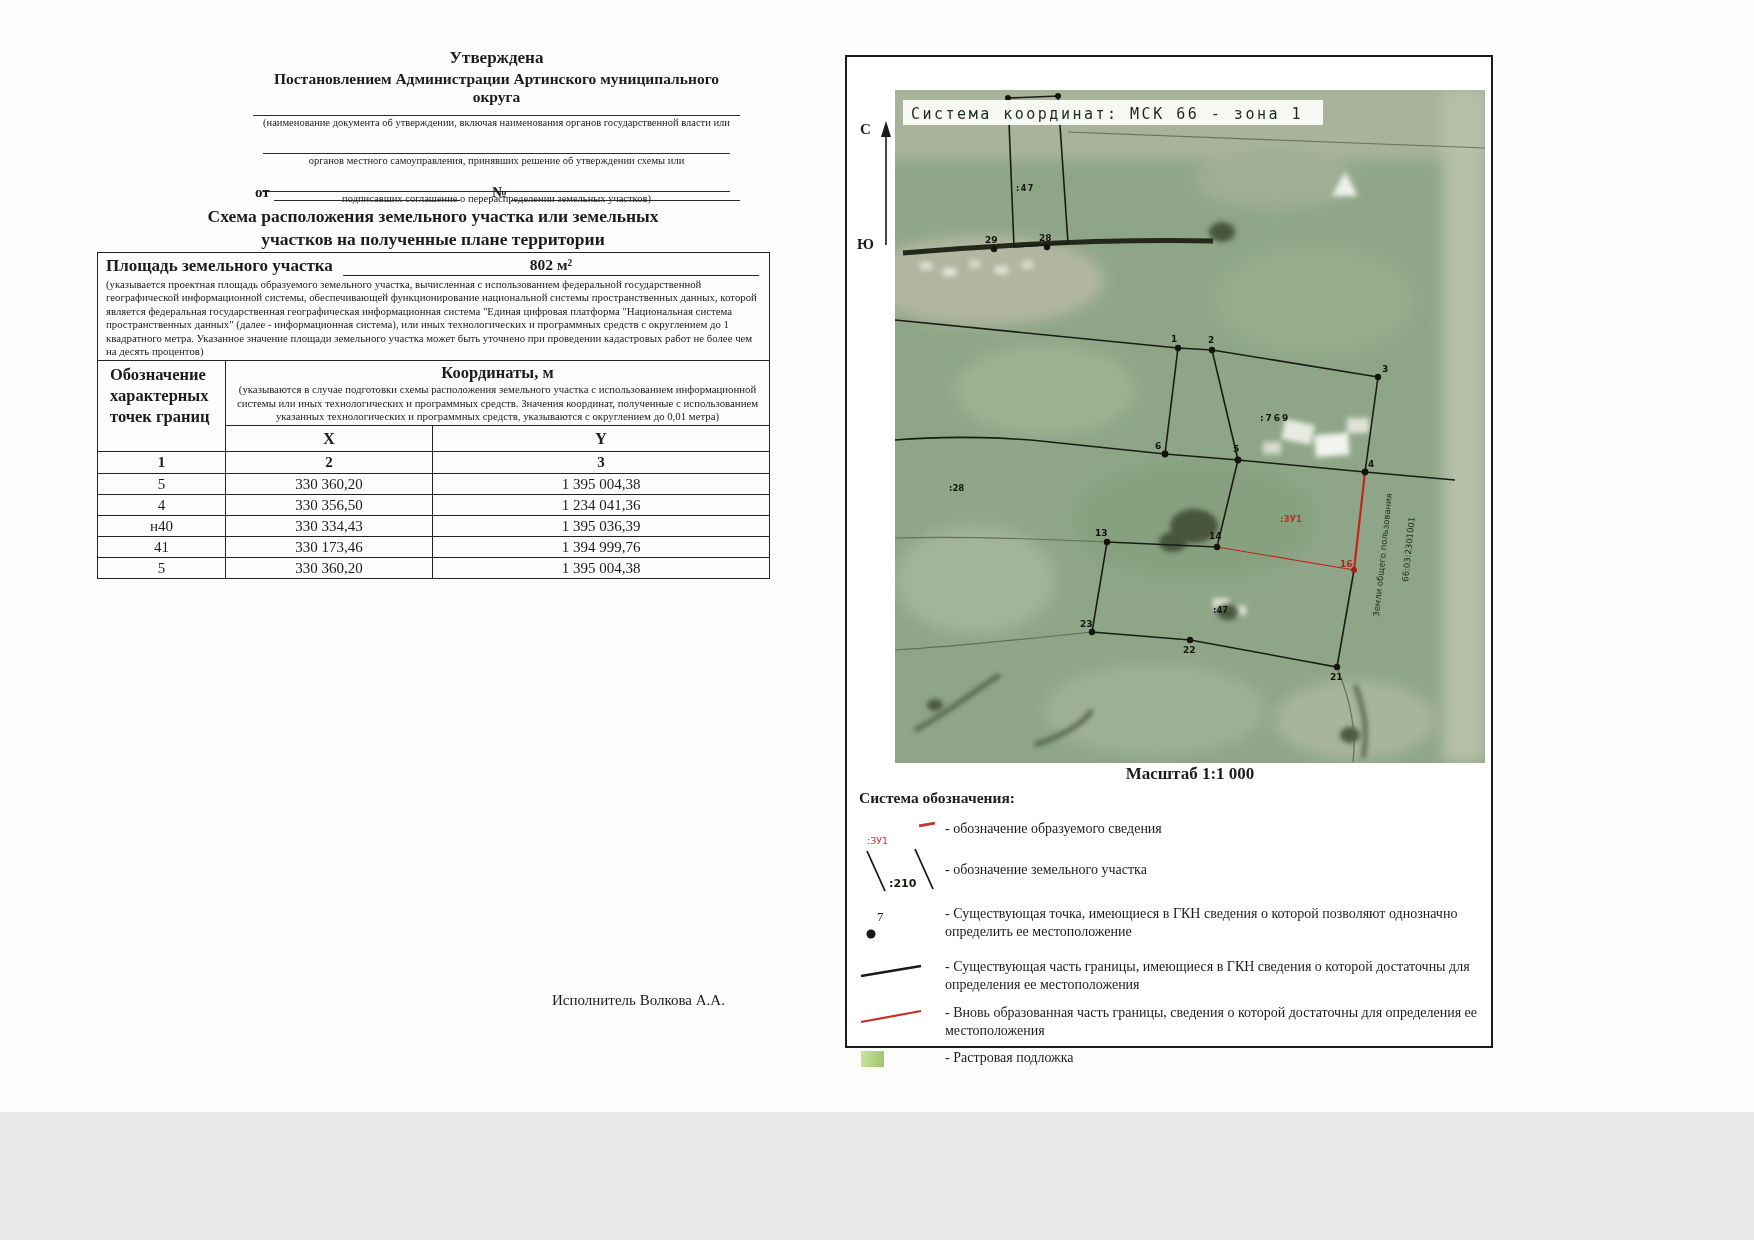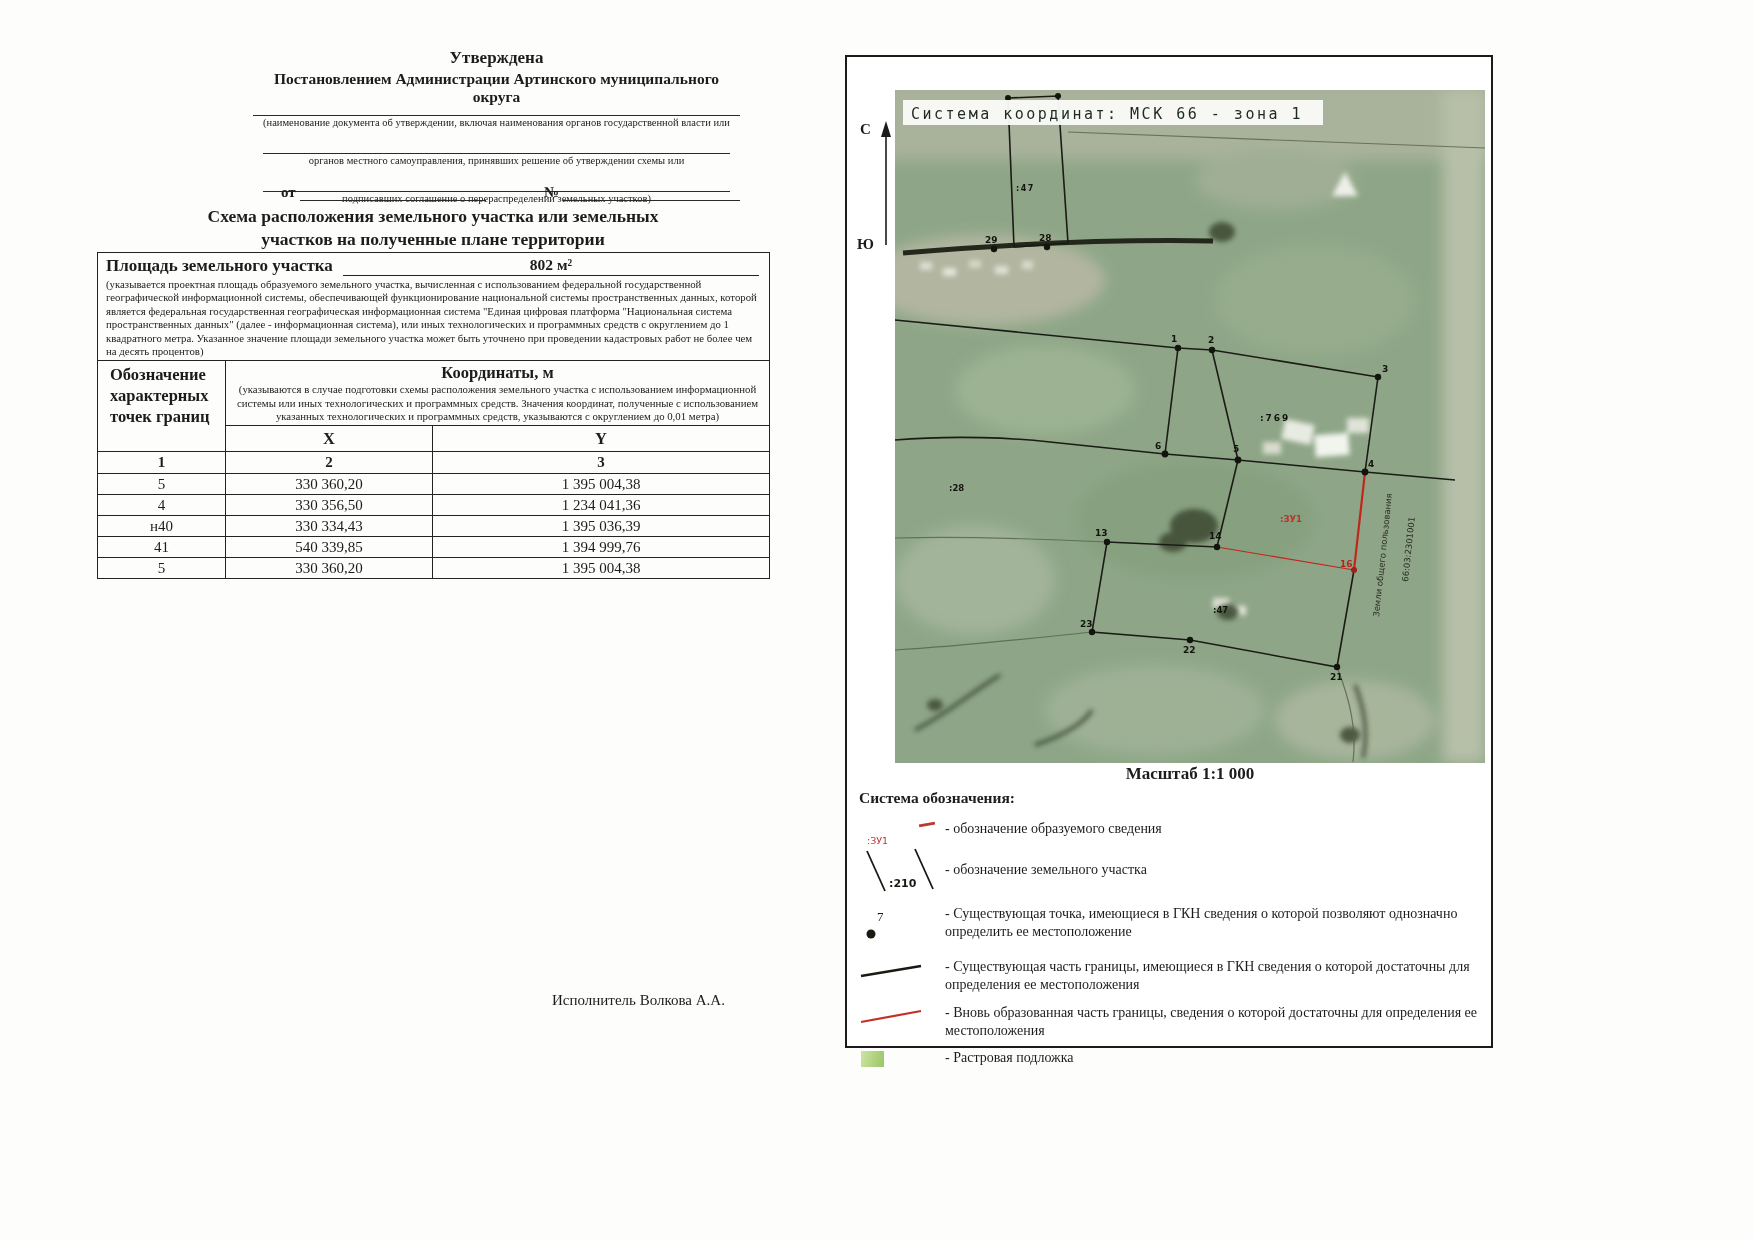--- a/index.html
+++ b/index.html
@@ -1,25 +1,25 @@
 <!DOCTYPE html>
 <html><head>
 <meta charset="utf-8">
 <style>
   html,body{margin:0;padding:0;background:#e8e8e8;}
-  .page{position:relative;width:1754px;height:1240px;background:#fdfdfc;overflow:hidden;
+  .page{position:relative;width:1754px;height:1112px;background:#fdfdfc;overflow:hidden;
         font-family:"Liberation Serif",serif;color:#1c1c1c;}
   
   .approved{position:absolute;left:253px;top:48px;width:487px;text-align:center;}
   .approved-title{font-weight:bold;font-size:17px;}
   .approved-line{font-weight:bold;font-size:15.5px;border-bottom:1.5px solid #2a2a2a;padding-bottom:9px;margin-top:2px;}
   .cap{font-size:10.5px;line-height:1.15;margin-top:1px;}
   .blank{border-bottom:1.3px solid #2a2a2a;height:24px;margin:0 10px;}
   .from-row{position:absolute;left:253px;top:182px;width:487px;display:flex;align-items:flex-end;font-size:15px;}
-  .fr-label{padding:0 4px 0 2px;font-weight:bold;margin-left:26px;}
+  .fr-label{padding:0 4px 0 2px;font-weight:bold;}
   .fr-line1{width:186px;border-bottom:1.3px solid #2a2a2a;height:18px;}
   .fr-gap{width:30px;}
   .fr-line2{flex:1;border-bottom:1.3px solid #2a2a2a;height:18px;}
   .scheme-title{position:absolute;left:95px;top:205px;width:676px;text-align:center;
         font-weight:bold;font-size:17.5px;line-height:1.3;}
   .main-table{position:absolute;left:97px;top:252px;width:672px;border-collapse:collapse;table-layout:fixed;}
   .main-table td{border:1.5px solid #232323;padding:0;vertical-align:top;}
   .area-cell{padding:3px 6px 2px 8px !important;}
   .area-line{display:flex;align-items:center;}
   .area-label{font-weight:bold;font-size:17px;white-space:nowrap;}
@@ -120,21 +120,21 @@
       <td>330 356,50</td>
       <td>1 234 041,36</td>
     </tr>
     <tr class="drow">
       <td>н40</td>
       <td>330 334,43</td>
       <td>1 395 036,39</td>
     </tr>
     <tr class="drow">
       <td>41</td>
-      <td>540 339,85</td>
+      <td>330 173,46</td>
       <td>1 394 999,76</td>
     </tr>
     <tr class="drow">
       <td>5</td>
       <td>330 360,20</td>
       <td>1 395 004,38</td>
     </tr>
   </tbody>
     </table>
 

